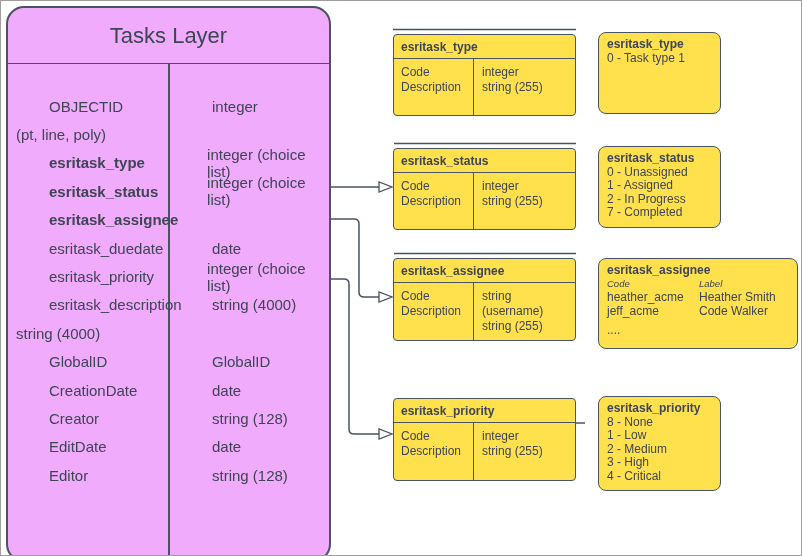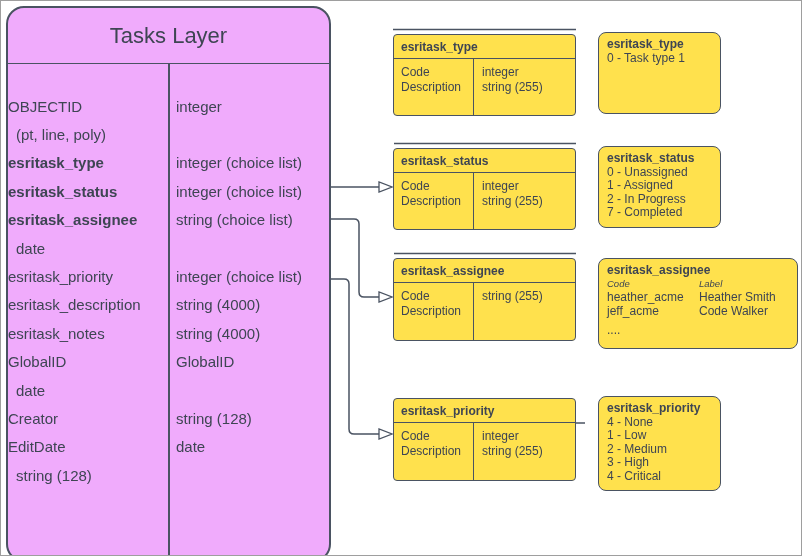--- a/index.html
+++ b/index.html
@@ -37,21 +37,21 @@
     height:56px;display:flex;align-items:center;justify-content:center;
     font-size:22px;color:var(--ink);
     border-bottom:1.5px solid var(--stroke);
   }
   .tt-divider{
     position:absolute;left:160px;top:56px;bottom:0;width:1.5px;
     background:var(--stroke);
   }
   .tt-rows{position:absolute;left:0;top:84px;right:0;}
   .tt-row{display:flex;height:28.4px;align-items:center;font-size:15px;}
-  .tt-name{width:160px;}
+  .tt-name{width:160px;padding-left:5px;margin-left:36px;}
   .tt-type{padding-left:8px;}
   .tt-row.bold .tt-name{font-weight:bold;}
 
   
   .dtable{
     position:absolute;width:183px;display:flex;flex-direction:column;
     background:var(--yellow);border:1.5px solid var(--stroke);border-radius:4px;
     color:var(--ink);
   }
   .dt-title{
@@ -111,53 +111,54 @@
       <div class="tt-row bold">
         <span class="tt-name">esritask_type</span>
         <span class="tt-type">integer (choice list)</span>
       </div>
       <div class="tt-row bold">
         <span class="tt-name">esritask_status</span>
         <span class="tt-type">integer (choice list)</span>
       </div>
       <div class="tt-row bold">
         <span class="tt-name">esritask_assignee</span>
-        <span class="tt-type">string (choice list)</span>
-      </div>
-      <div class="tt-row">
+      </div>
+      <div class="tt-row">
+        <span class="tt-name">esritask_duedate</span>
         <span class="tt-type">date</span>
       </div>
       <div class="tt-row">
         <span class="tt-name">esritask_priority</span>
         <span class="tt-type">integer (choice list)</span>
       </div>
       <div class="tt-row">
         <span class="tt-name">esritask_description</span>
         <span class="tt-type">string (4000)</span>
       </div>
       <div class="tt-row">
-        <span class="tt-name">esritask_notes</span>
         <span class="tt-type">string (4000)</span>
       </div>
       <div class="tt-row">
         <span class="tt-name">GlobalID</span>
         <span class="tt-type">GlobalID</span>
       </div>
       <div class="tt-row">
+        <span class="tt-name">CreationDate</span>
         <span class="tt-type">date</span>
       </div>
       <div class="tt-row">
         <span class="tt-name">Creator</span>
         <span class="tt-type">string (128)</span>
       </div>
       <div class="tt-row">
         <span class="tt-name">EditDate</span>
         <span class="tt-type">date</span>
       </div>
       <div class="tt-row">
+        <span class="tt-name">Editor</span>
         <span class="tt-type">string (128)</span>
       </div>
     </div>
   </div>
 
   <div class="dtable" style="left:392px;top:33px;height:82px;">
     <div class="dt-title">esritask_type</div>
     <div class="dt-body">
       <div class="dt-names">
         <div>Code</div>
@@ -185,20 +186,21 @@
   </div>
 
   <div class="dtable" style="left:392px;top:257px;height:83px;">
     <div class="dt-title">esritask_assignee</div>
     <div class="dt-body">
       <div class="dt-names">
         <div>Code</div>
         <div>Description</div>
       </div>
       <div class="dt-types">
+        <div>string (username)</div>
         <div>string (255)</div>
       </div>
     </div>
   </div>
 
   <div class="dtable" style="left:392px;top:397px;height:83px;">
     <div class="dt-title">esritask_priority</div>
     <div class="dt-body">
       <div class="dt-names">
         <div>Code</div>
@@ -232,20 +234,20 @@
       <div class="dl-cell">heather_acme</div>
       <div class="dl-cell">Heather Smith</div>
       <div class="dl-cell">jeff_acme</div>
       <div class="dl-cell">Code Walker</div>
     </div>
     <div class="dl-ellipsis">....</div>
   </div>
 
   <div class="dlist" style="left:597px;top:395px;width:123px;height:95px;">
     <div class="dl-title">esritask_priority</div>
-    <div>4 - None</div>
+    <div>8 - None</div>
     <div>1 - Low</div>
     <div>2 - Medium</div>
     <div>3 - High</div>
     <div>4 - Critical</div>
   </div>
 
 </div>
 
 </body></html>

